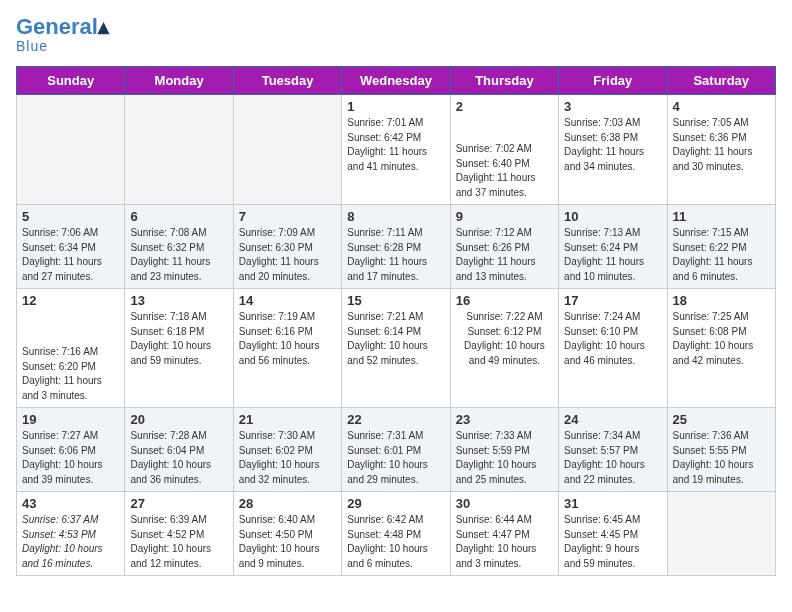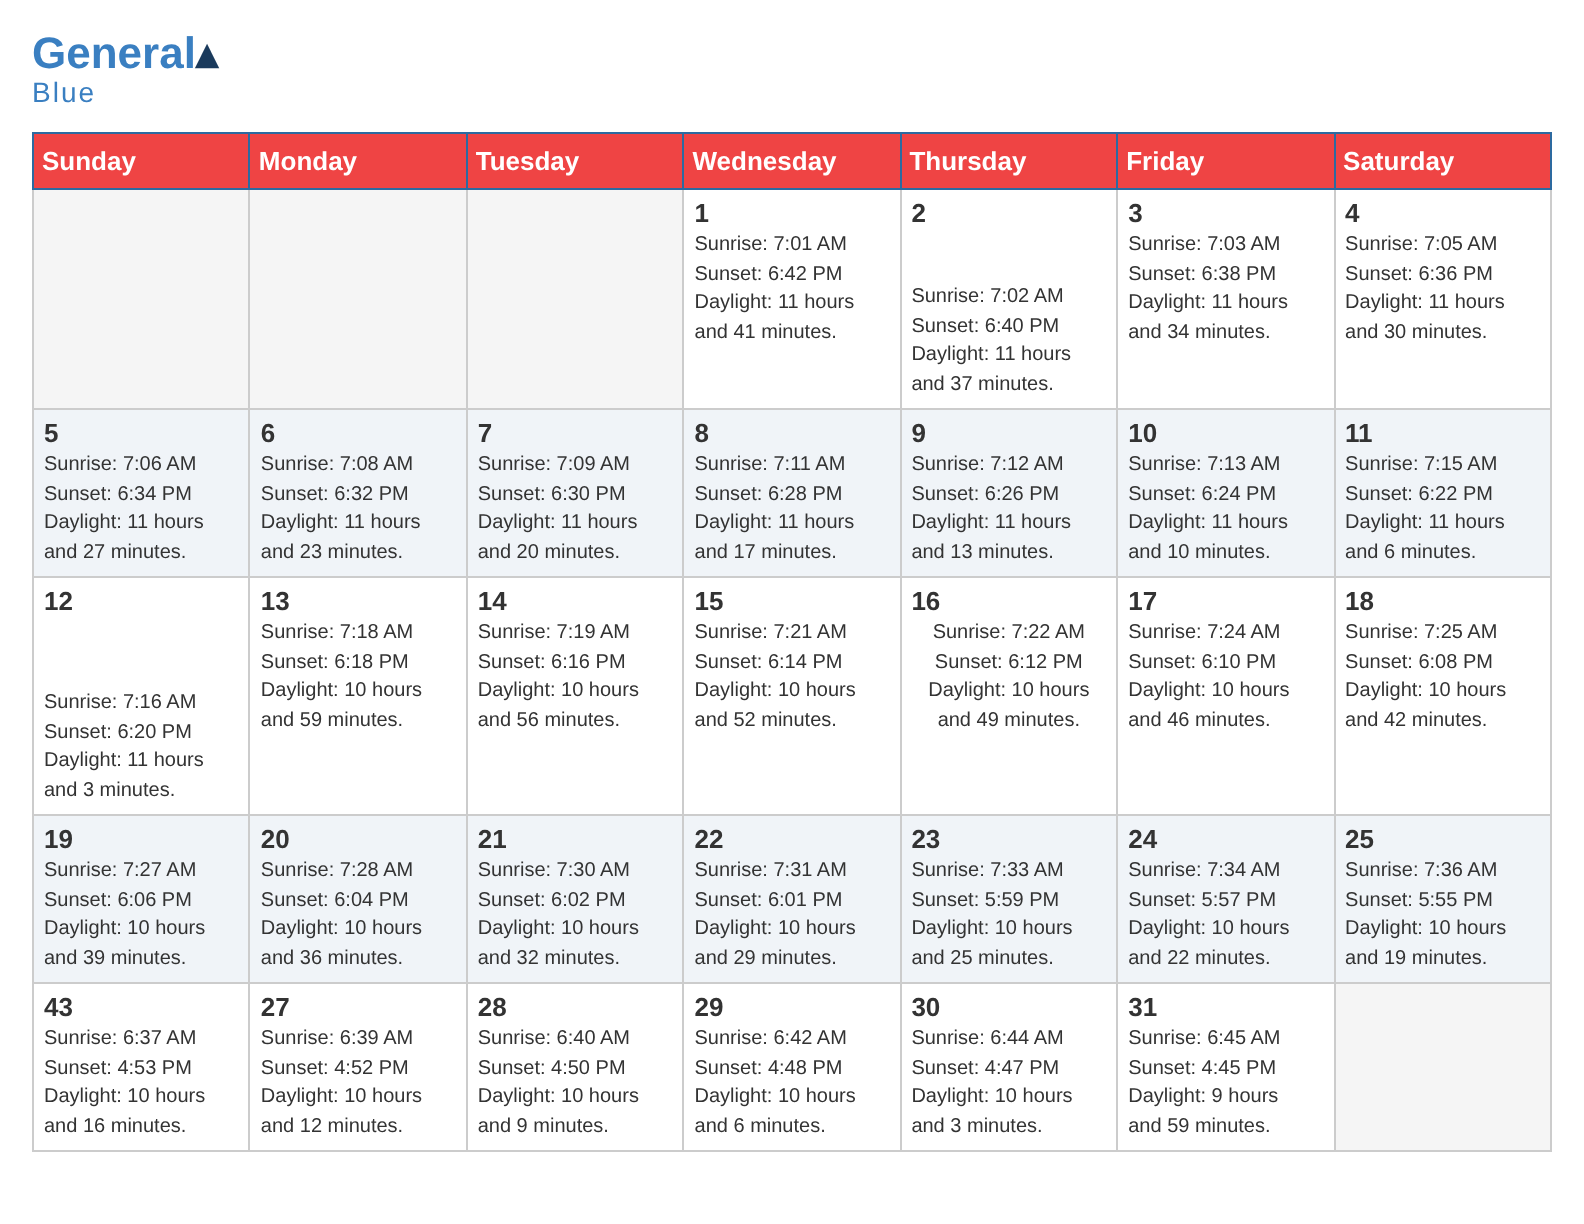--- a/index.html
+++ b/index.html
@@ -47,26 +47,26 @@
     .location {
       font-size: 15px;
       color: #333;
     }
     .calendar {
       width: 100%;
       border-collapse: collapse;
       border: 1px solid #ccc;
     }
     .calendar th {
-      background: #ef4444;
+      background: #a21caf;
       color: #fff;
       font-size: 13px;
       font-weight: bold;
       padding: 6px 4px;
-      text-align: left;
+      text-align: center;
       border: 1px solid #2d6aa0;
     }
     .calendar td {
       vertical-align: top;
       border: 1px solid #ccc;
       padding: 4px 5px;
       width: 108px;
       min-height: 90px;
       background: #fff;
       font-size: 10.5px;
@@ -301,21 +301,21 @@
           <span class="day-num">25</span>
           <div class="day-info" style="white-space: pre-line;">Sunrise: 7:36 AM
 Sunset: 5:55 PM
 Daylight: 10 hours
 and 19 minutes.</div>
         </td>
       </tr>
       <tr>
         <td>
           <span class="day-num">43</span>
-          <div class="day-info" style="white-space: pre-line;">Sunrise: 6:37 AM
+          <div class="day-info" style="white-space: pre-line; font-style: italic;">Sunrise: 6:37 AM
 Sunset: 4:53 PM
 Daylight: 10 hours
 and 16 minutes.</div>
         </td>
         <td>
           <span class="day-num">27</span>
           <div class="day-info" style="white-space: pre-line;">Sunrise: 6:39 AM
 Sunset: 4:52 PM
 Daylight: 10 hours
 and 12 minutes.</div>

